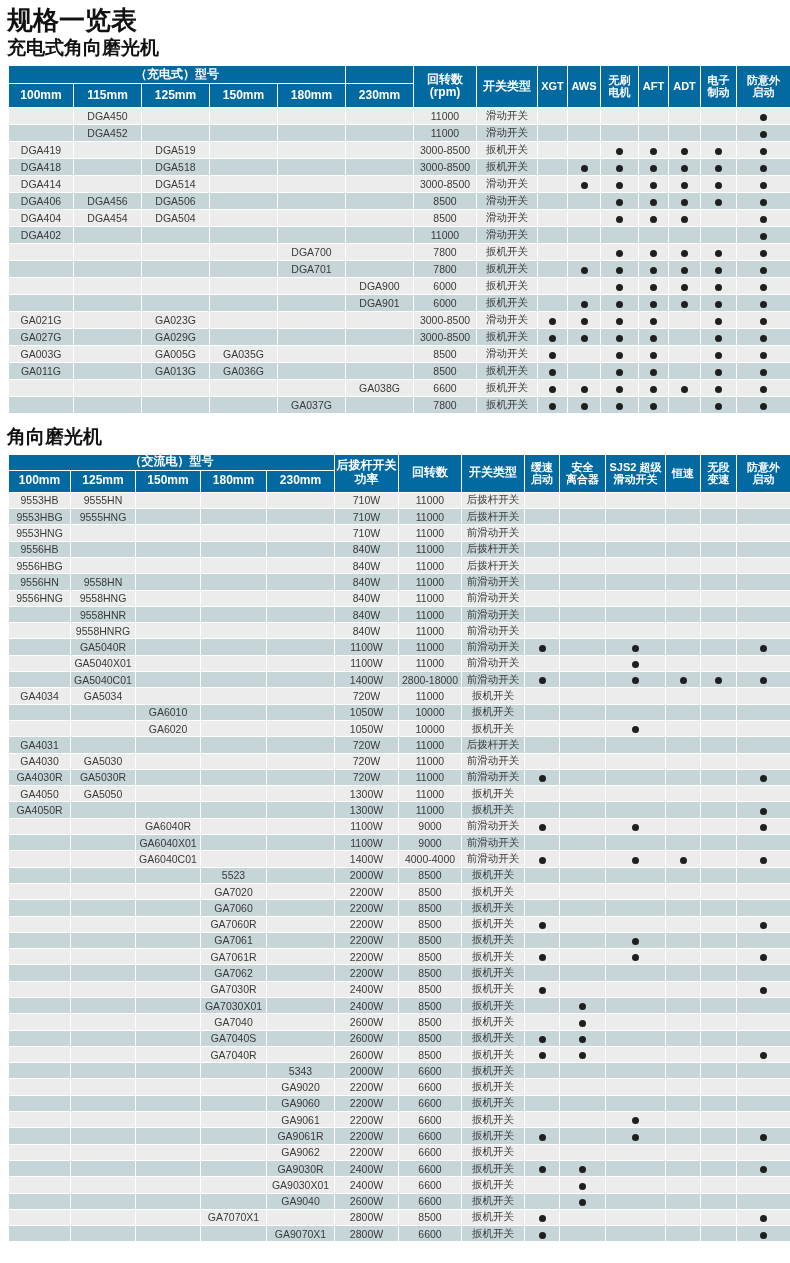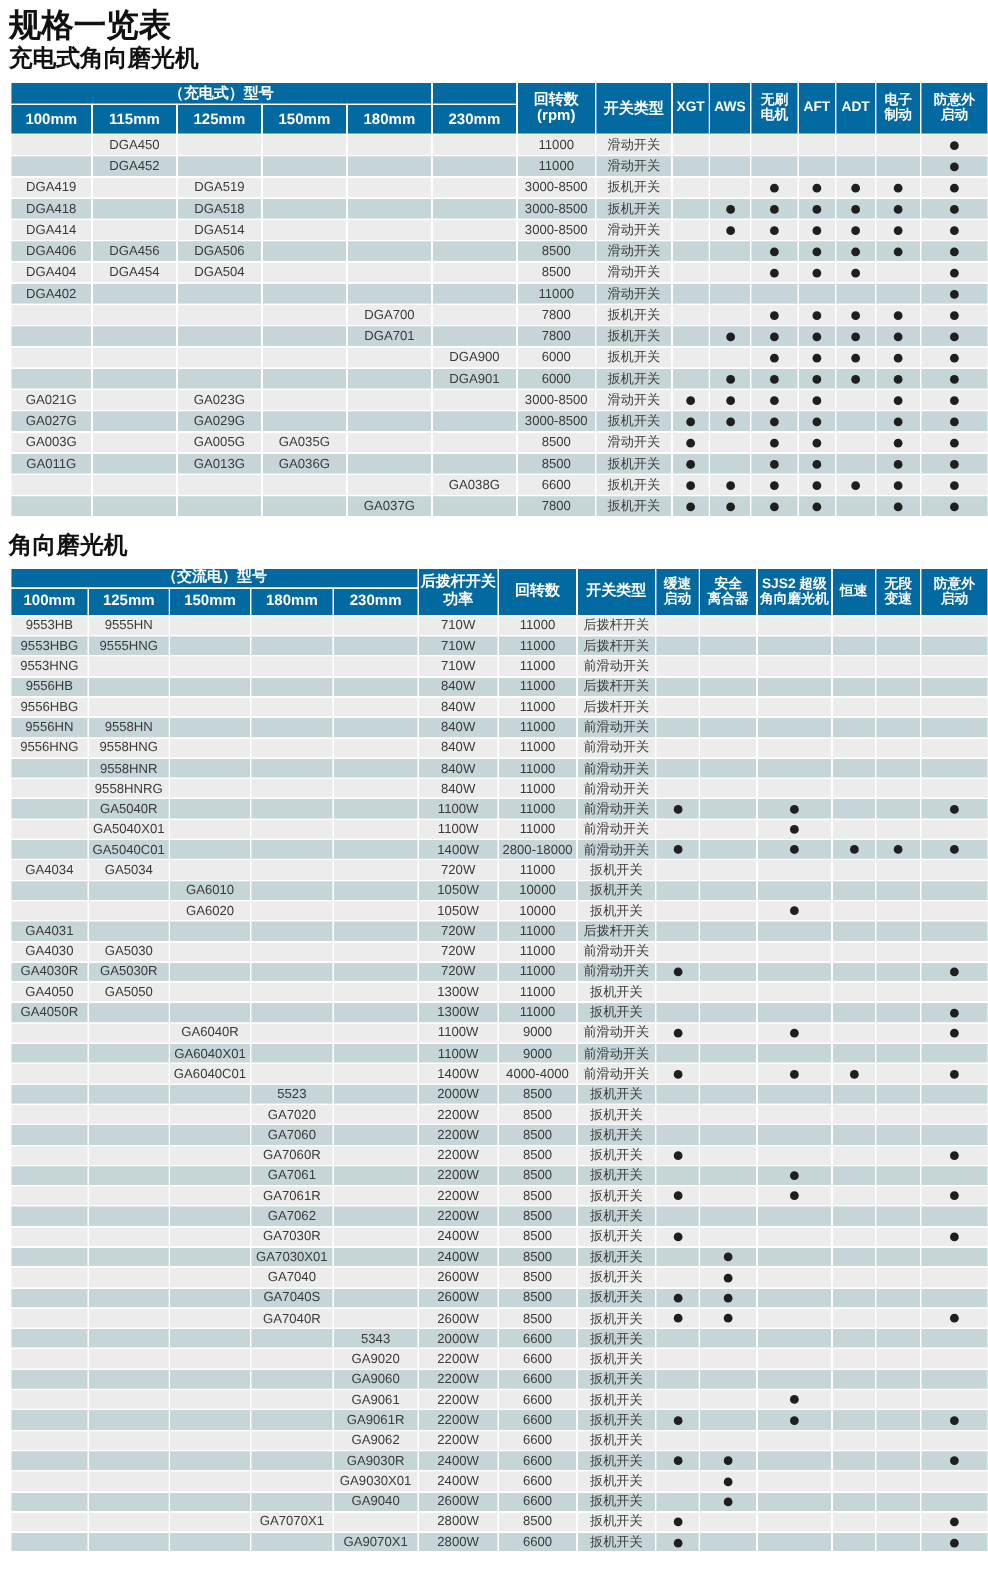--- a/index.html
+++ b/index.html
@@ -451,21 +451,21 @@
         <th colspan="5">（交流电）型号</th>
         <th rowspan="2">后拨杆开关
 功率</th>
         <th rowspan="2">回转数</th>
         <th rowspan="2">开关类型</th>
         <th rowspan="2" class="feat">缓速
 启动</th>
         <th rowspan="2" class="feat">安全
 离合器</th>
         <th rowspan="2" class="feat">SJS2 超级
-角向磨光机</th>
+滑动开关</th>
         <th rowspan="2" class="feat">恒速</th>
         <th rowspan="2" class="feat">无段
 变速</th>
         <th rowspan="2" class="feat">防意外
 启动</th>
       </tr>
       <tr>
         <th>100mm</th>
         <th>125mm</th>
         <th>150mm</th>

